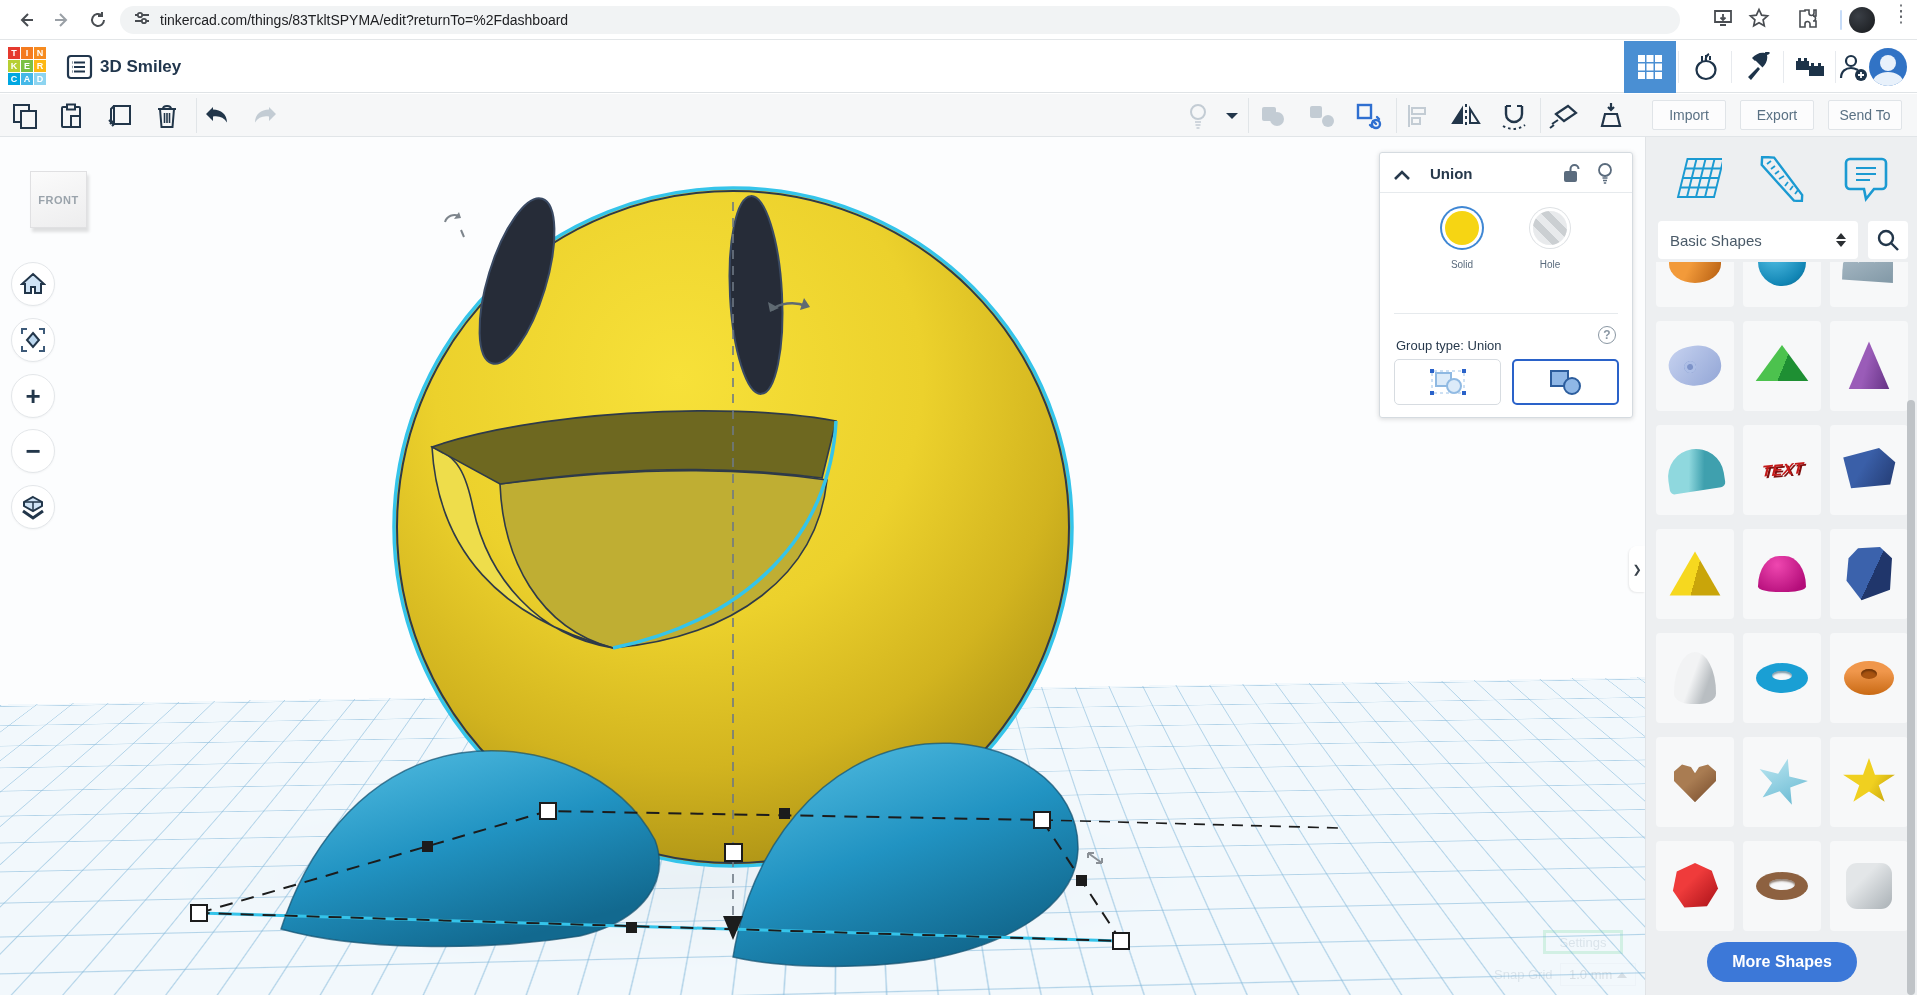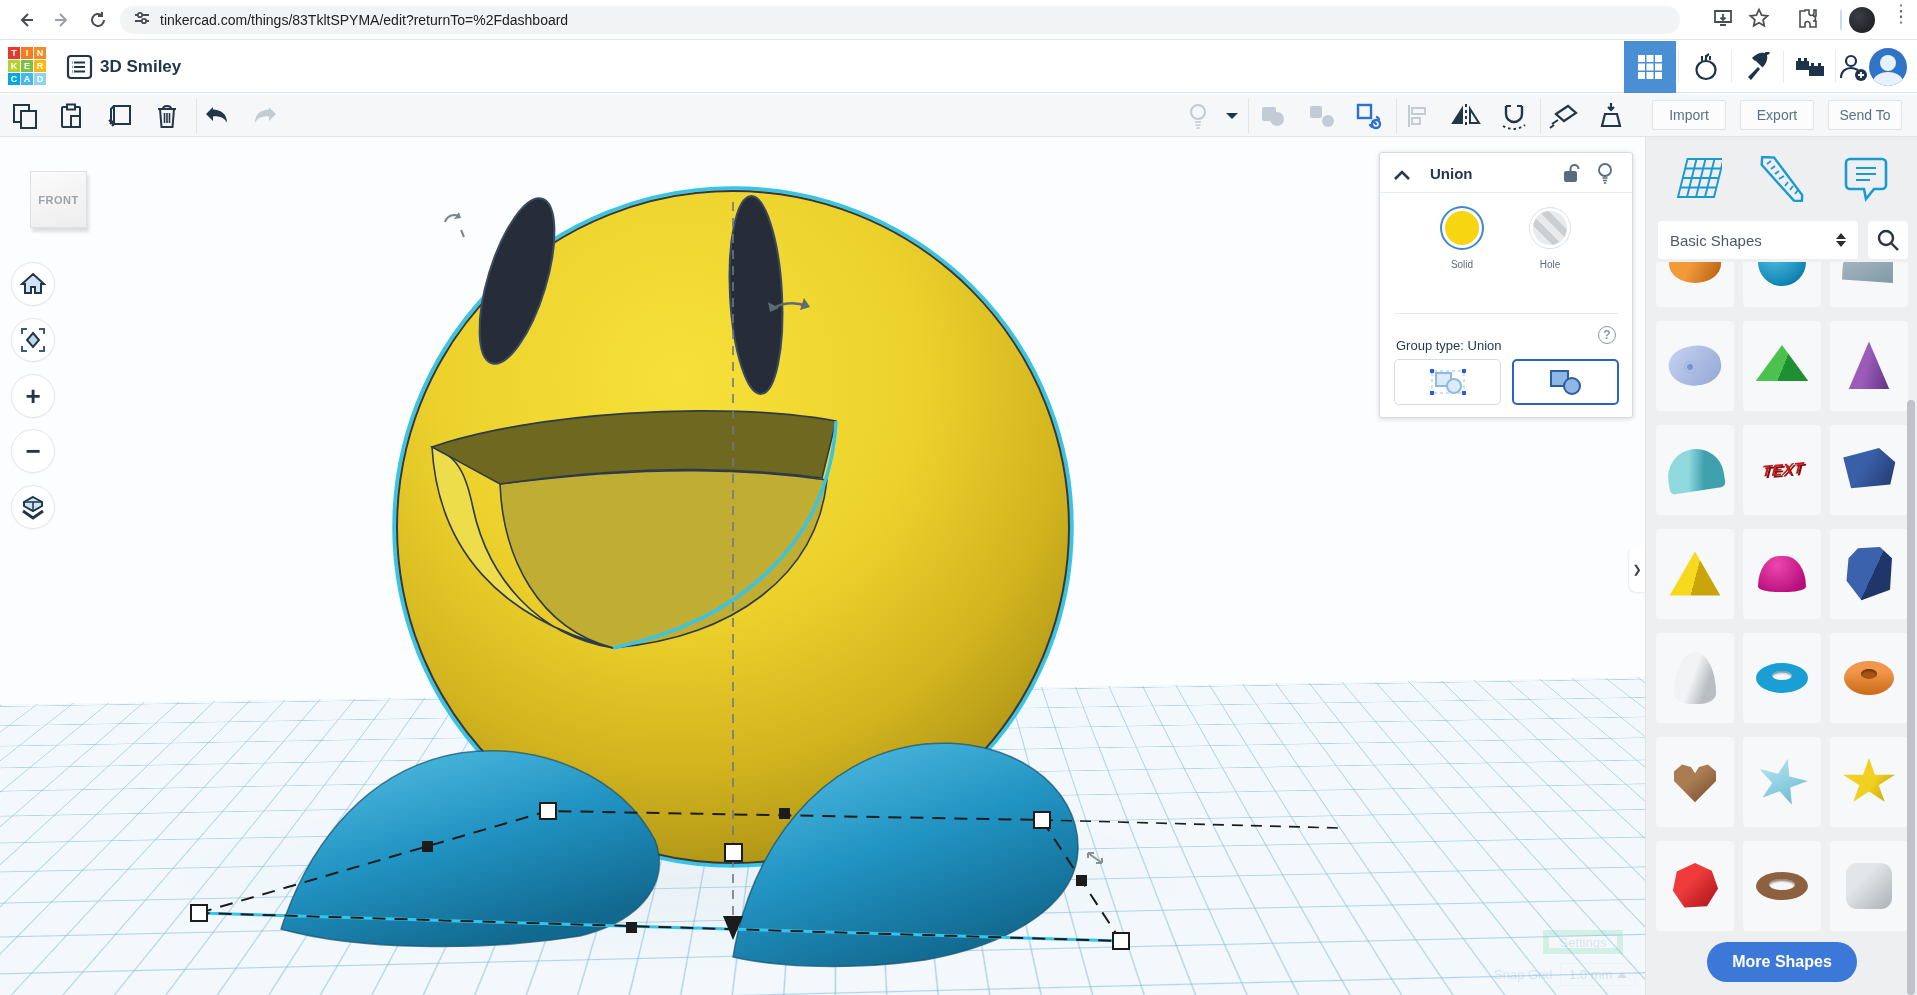--- a/index.html
+++ b/index.html
@@ -72,21 +72,21 @@
     background:linear-gradient(160deg,#fbfbfb,#ededee); border:1px solid #e0e0e2;
     box-shadow:2px 4px 3px rgba(0,0,0,.12); display:flex; align-items:center; justify-content:center;
     color:#9aa3ab; font-size:11px; font-weight:bold; letter-spacing:.5px; }
   .rail-btn { position:absolute; left:11px; width:44px; height:44px; border-radius:50%;
     background:#fff; border:1px solid #e3e6e9; display:flex; align-items:center;
     justify-content:center; color:#22364a; box-shadow:0 1px 2px rgba(0,0,0,.04); }
   .rail-btn .pm { font-size:26px; font-weight:bold; line-height:20px; }
 
   
   .settings-btn { position:absolute; left:1543px; top:793px; width:80px; height:24px;
-    background:#fff; border:6px solid #22c55e; font-size:13px; color:#5a7184;
+    background:#fff; border:3px solid #22c55e; font-size:13px; color:#5a7184;
     display:flex; align-items:center; justify-content:center; }
   .snap-label { position:absolute; left:1494px; top:830px; font-size:13px; color:#5a7184; }
   .snap-box { position:absolute; left:1560px; top:826px; width:76px; height:23px;
     background:#fff; border:1px solid #d9dee2; font-size:13px; color:#3e4c59;
     display:flex; align-items:center; justify-content:space-between; padding:0 8px; }
   .snap-caret { width:0; height:0; border-left:5px solid transparent;
     border-right:5px solid transparent; border-bottom:6px solid #3e4c59; }
   .collapse-tab { position:absolute; left:1629px; top:409px; width:16px; height:46px;
     background:#fff; border:1px solid #dcе0e3; border-right:none; border-radius:8px 0 0 8px;
     display:flex; align-items:center; justify-content:center; font-size:11px; color:#39424b;

